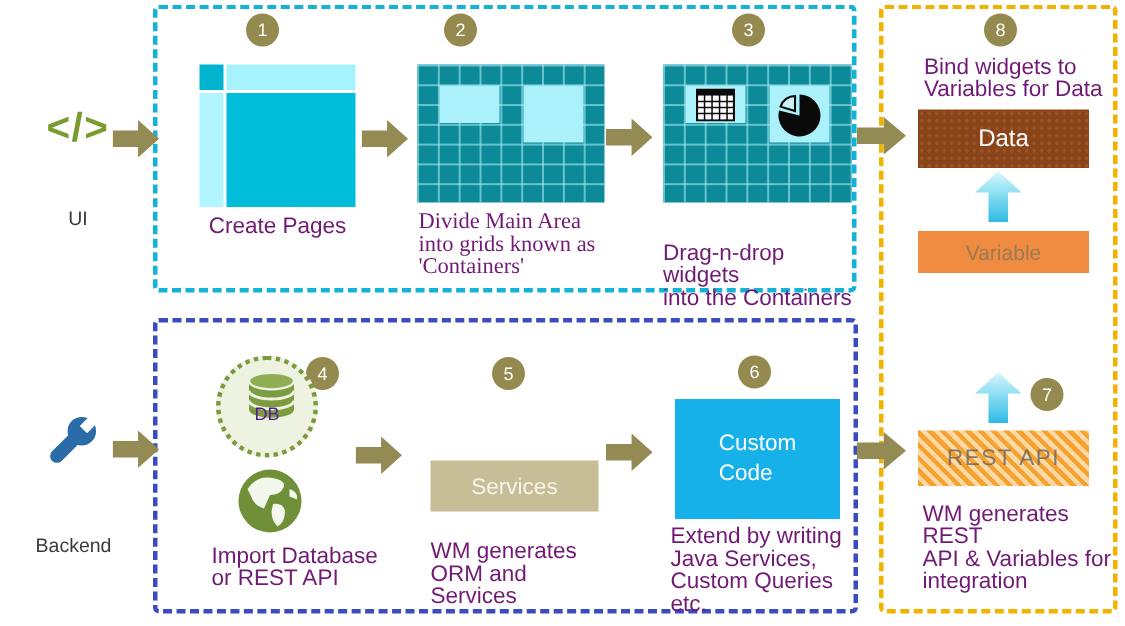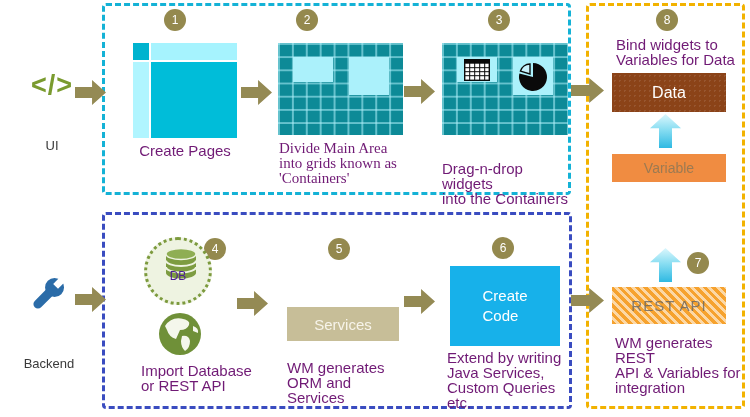--- a/index.html
+++ b/index.html
@@ -172,21 +172,21 @@
     <path d="M25 25 Q32 24 33 30 Q33 37 28 40 Q24 36 24 30 Z" fill="#f4f7ec"></path>
     <path d="M36 15 q6 2 5 7 l-5 -2 z" fill="#f4f7ec"></path>
   </svg>
   <div class="cap" style="left:141px;top:363px;width:120px;">Import Database
 or REST API</div>
 
   <div class="cbox services-box">Services</div>
   <div class="cap" style="left:287px;top:349px;width:125px;margin-top:11px;">WM generates
 ORM and Services</div>
 
-  <div class="cbox custom-box">Create
+  <div class="cbox custom-box">Custom
 Code</div>
   <div class="cap" style="left:447px;top:350px;width:130px;">Extend by writing
 Java Services,
 Custom Queries etc.</div>
 
   <div class="cap" style="left:616px;top:37px;width:125px;">Bind widgets to
 Variables for Data</div>
   <div class="cbox data-box">Data</div>
   <div class="arrow-up" style="left:650px;top:114px;"></div>
   <div class="cbox variable-box">Variable</div>

